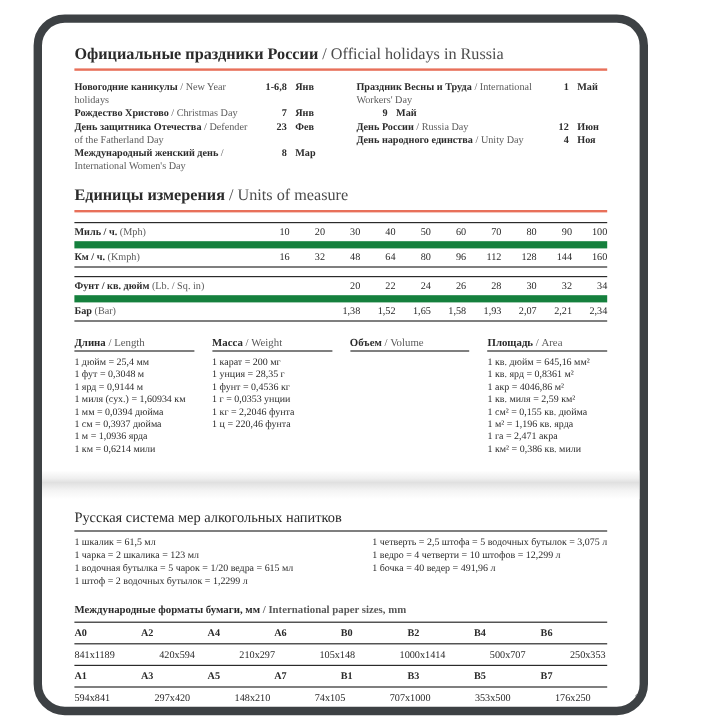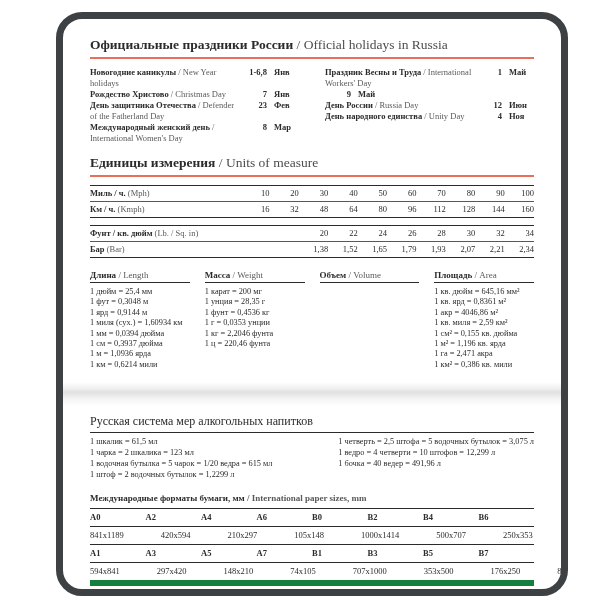--- a/index.html
+++ b/index.html
@@ -1,37 +1,37 @@
 <!DOCTYPE html>
 <html><head>
 <meta charset="utf-8">
 <style>
   html,body{margin:0;padding:0;background:#fff;}
   body{width:600px;height:600px;position:relative;font-family:"Liberation Serif","DejaVu Serif",serif;color:#2b2b2b;}
-  .frame{position:absolute;left:56px;top:12px;width:512px;height:584px;box-sizing:border-box;
+  .frame{position:absolute;left:28px;top:12px;width:512px;height:584px;box-sizing:border-box;
          border:7px solid #3d4144;border-radius:26px;background:#fff;overflow:hidden;}
   .page{padding:0 27px;}
   .page-top{padding-top:18px;}
   .sec-title{font-size:13.5px;font-weight:bold;}
   .sec-title .en{font-weight:normal;color:#4c4c4c;}
   .rule{height:2px;background:#e8705a;margin:4px 0 8px;}
   
   .hol-grid{display:grid;grid-template-columns:1fr 1fr;column-gap:26px;}
   .hol-row{display:flex;align-items:baseline;font-size:8.5px;line-height:11px;}
   .hol-name{flex:1;}
   .hol-name .ru{font-weight:bold;}
   .hol-name .en{color:#5a5a5a;}
   .hol-day{width:26px;text-align:right;font-weight:bold;white-space:nowrap;}
   .hol-month{width:25px;margin-left:7px;font-weight:bold;}
   
   .units-block{margin-top:11px;}
   .meas{border-top:1.5px solid #2b2b2b;border-bottom:1px solid #2b2b2b;}
   .meas.gap{margin-top:7px;border-top:1.5px solid #2b2b2b;}
   .mrow{display:flex;font-size:8.5px;line-height:9px;padding:3px 0;align-items:center;}
-  .mrow + .mrow{border-top:1px solid #15803d;}
+  .mrow + .mrow{border-top:6px solid #15803d;}
   .mlabel{flex:0 0 150px;font-weight:bold;}
   .mlabel .en{font-weight:normal;color:#5a5a5a;}
   .mvals{flex:1;display:flex;}
   .mv{flex:1;text-align:right;}
   
   .conv{display:grid;grid-template-columns:repeat(4,1fr);column-gap:15px;margin-top:12px;}
   .conv-h{font-size:9px;font-weight:bold;border-bottom:1.5px solid #2b2b2b;padding-bottom:2px;margin-bottom:4px;}
   .conv-h .en{font-weight:normal;color:#5a5a5a;}
   .conv-line{font-size:8.3px;line-height:10.4px;white-space:nowrap;}
   
@@ -178,21 +178,21 @@
         </div>
           <div class="mrow">
           <span class="mlabel"><span class="ru">Бар</span> <span class="en">(Bar)</span></span>
           <span class="mvals">
 
           <span class="mv"></span>
               <span class="mv"></span>
               <span class="mv">1,38</span>
               <span class="mv">1,52</span>
               <span class="mv">1,65</span>
-              <span class="mv">1,79</span>
+              <span class="mv">1,58</span>
               <span class="mv">1,93</span>
               <span class="mv">2,07</span>
               <span class="mv">2,21</span>
               <span class="mv">2,34</span>
             </span>
         </div>
         </div>
 
       <div class="conv">
 

